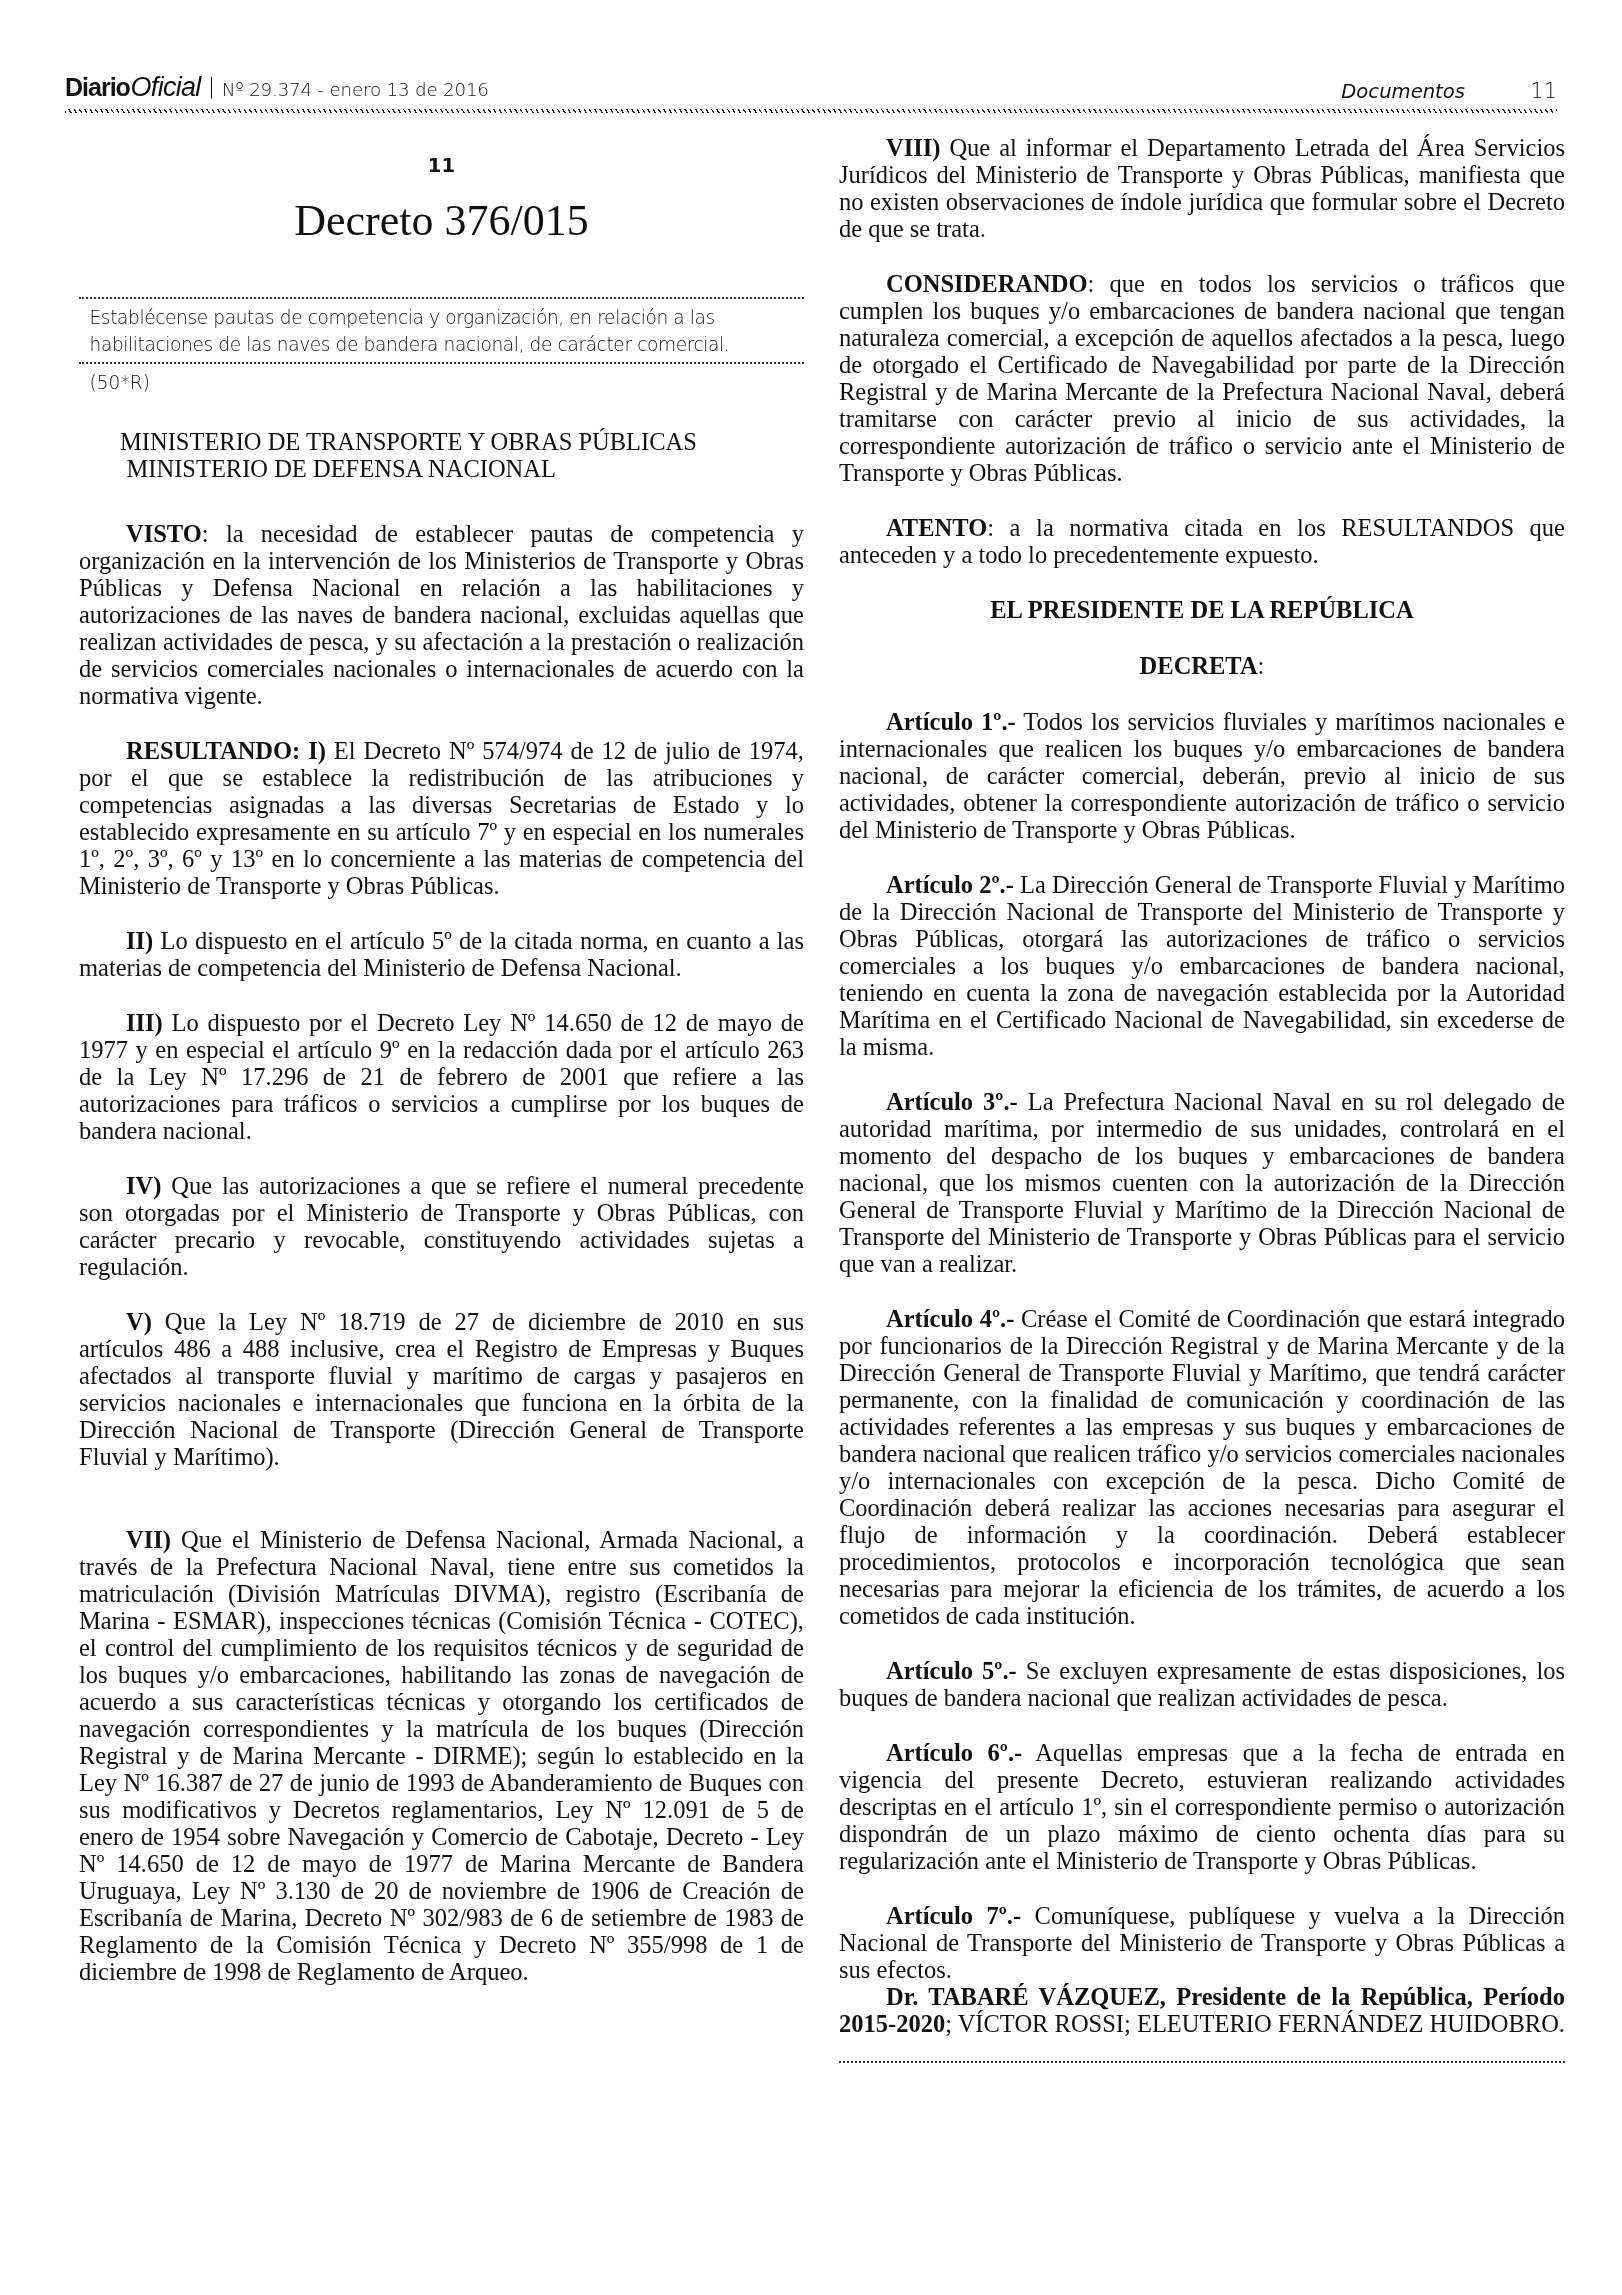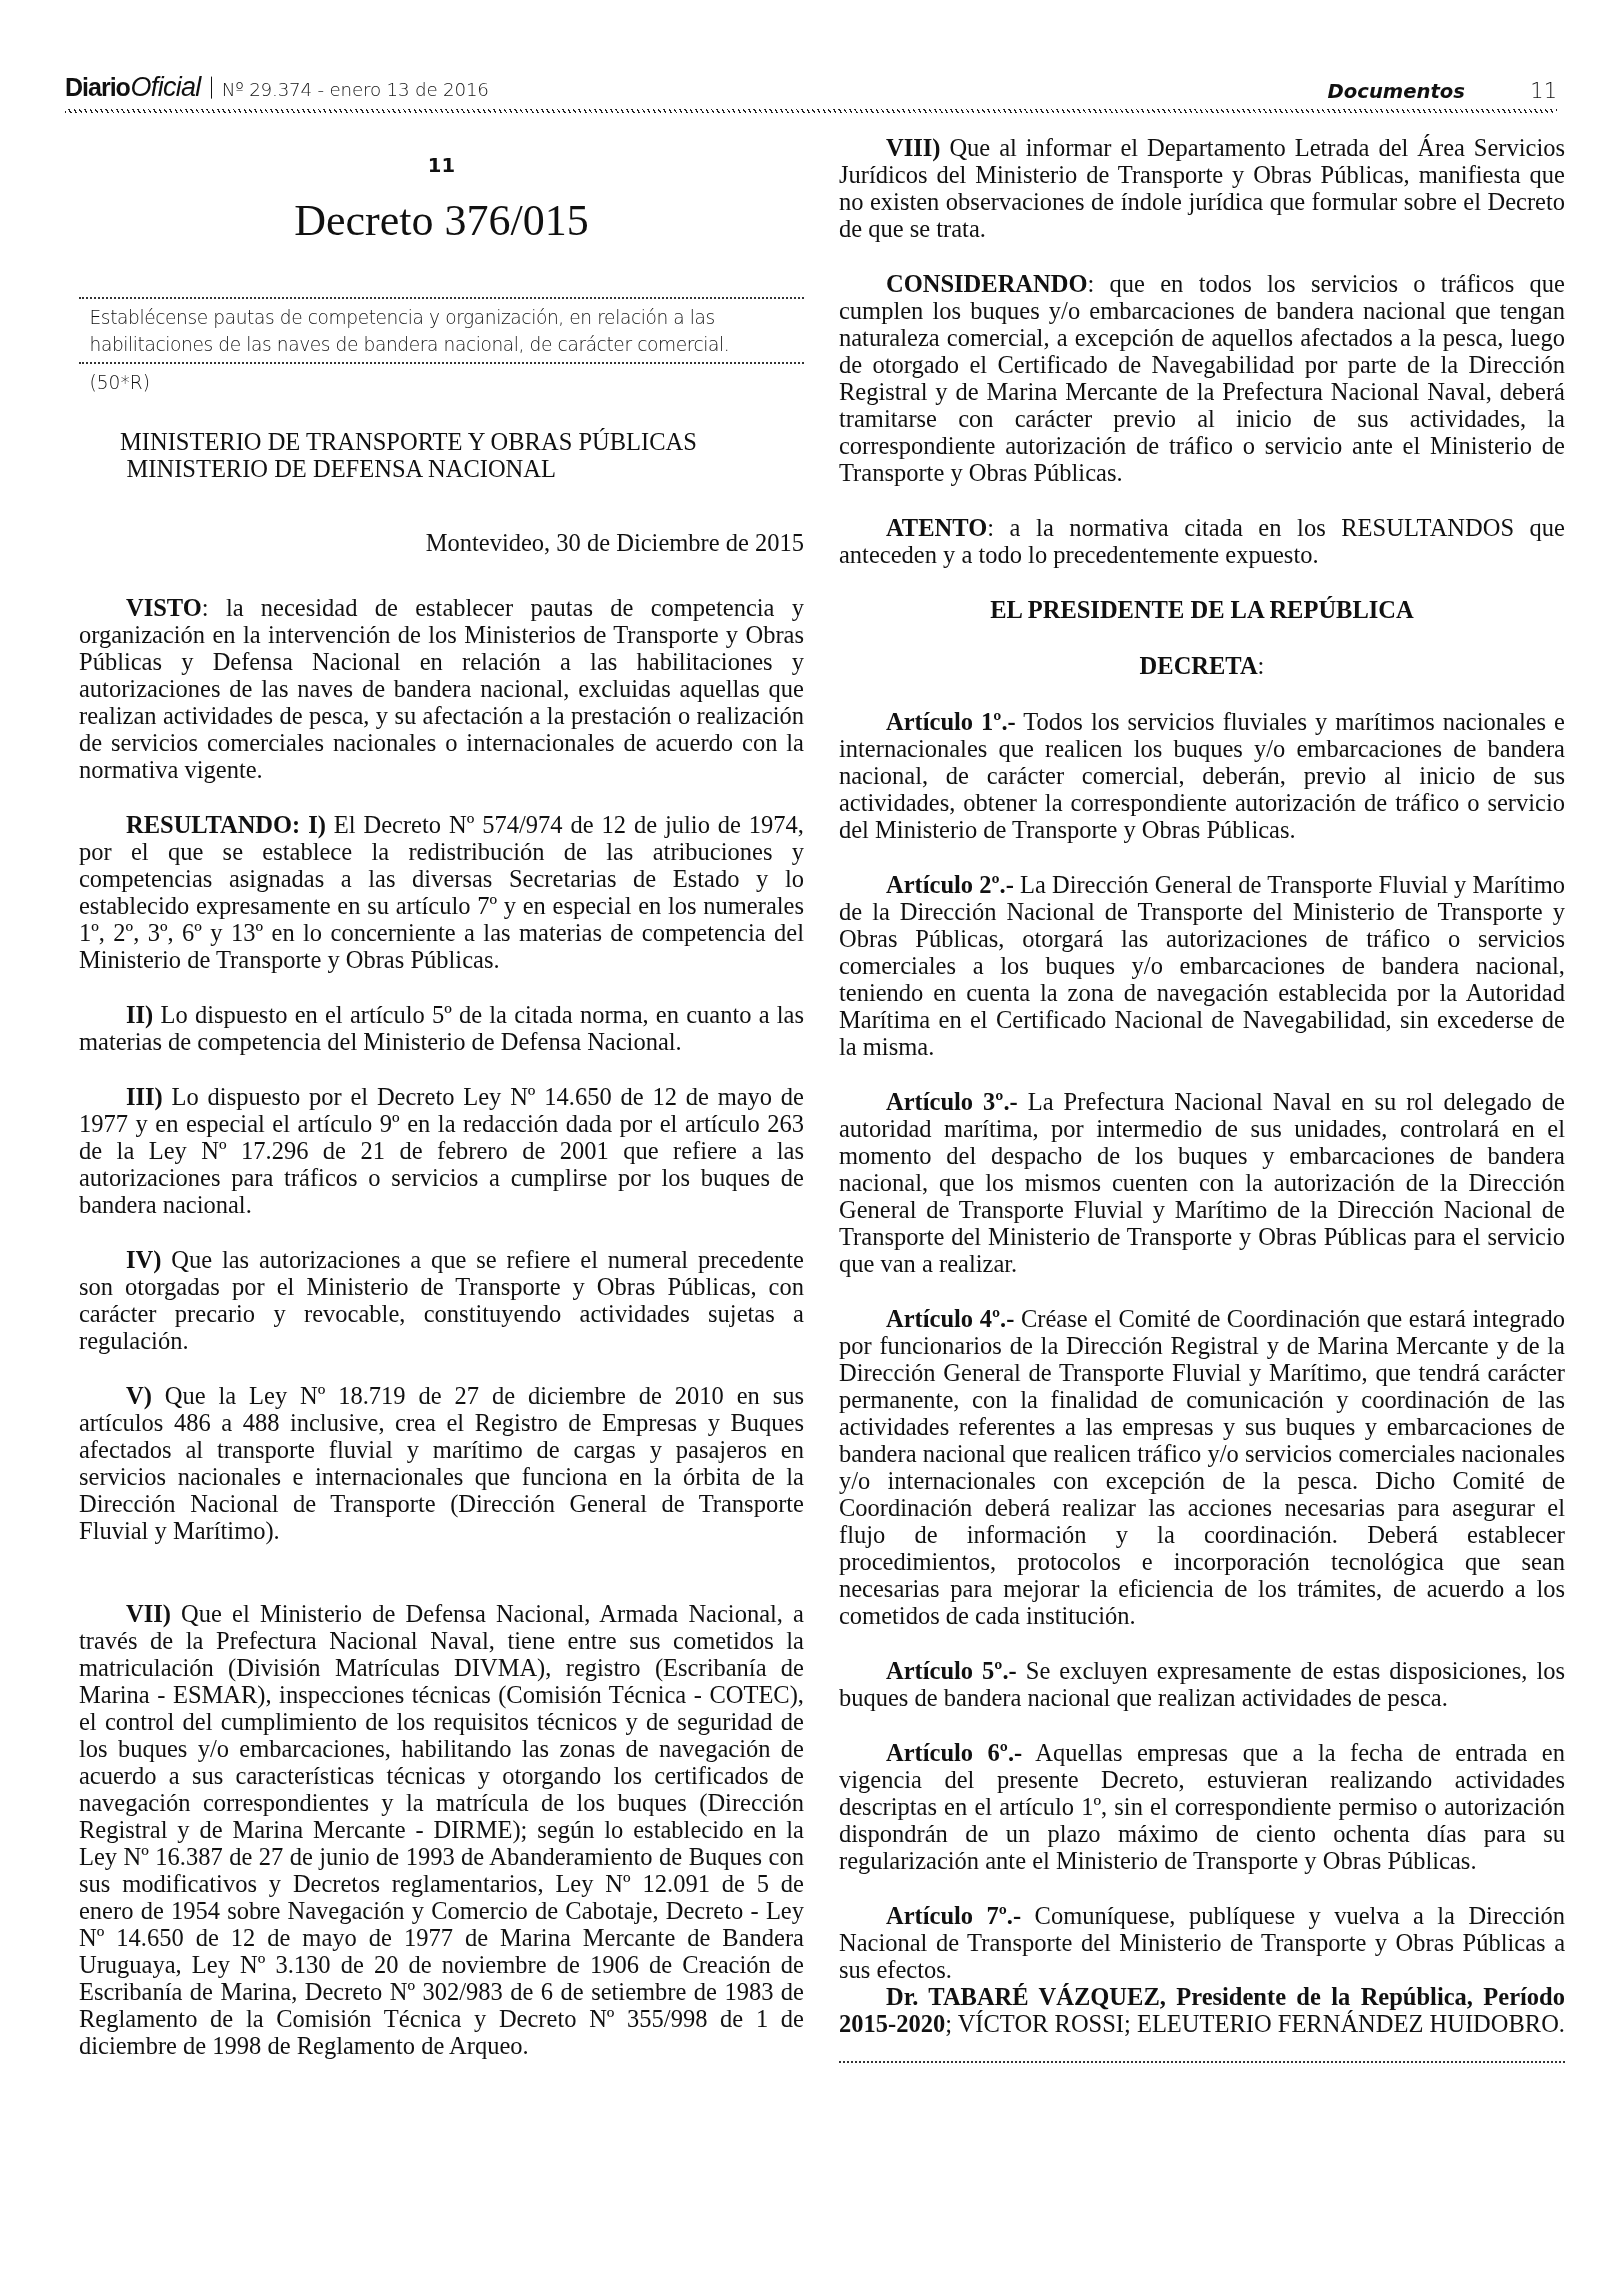--- a/index.html
+++ b/index.html
@@ -5,21 +5,21 @@
     html, body { margin: 0; padding: 0; background: #ffffff; }
     body { width: 1622px; height: 2295px; position: relative; overflow: hidden; color: #111; }
 
     
     .header { position: absolute; left: 65px; right: 65px; top: 71px; height: 35px; }
     .brand { position: absolute; left: 0; bottom: 2.6px; display: flex; align-items: baseline; white-space: nowrap; }
     .brand-diario { font-family: "Liberation Sans", sans-serif; font-weight: 700; font-size: 25px; letter-spacing: -1px; }
     .brand-oficial { font-family: "Liberation Sans", sans-serif; font-style: italic; font-size: 27px; letter-spacing: -0.7px; margin-left: 0.7px; }
     .brand-sep { display: inline-block; width: 1.3px; height: 22px; background: #111; margin: 0 9.2px 0 10.5px; transform: translateY(2.6px); }
     .issue { font-family: "DejaVu Sans", sans-serif; font-size: 18.3px; font-weight: 300; letter-spacing: -0.2px; }
-    .section-name { position: absolute; right: 92px; bottom: 2.6px; font-family: "DejaVu Sans", sans-serif; font-style: italic; font-size: 19.6px; font-weight: 700; }
+    .section-name { position: absolute; right: 92px; bottom: 2.6px; font-family: "DejaVu Sans", sans-serif; font-style: italic; font-size: 19.6px; font-weight: 400; }
     .page-num { position: absolute; right: 0; bottom: 2.6px; font-family: "DejaVu Sans", sans-serif; font-size: 21px; font-weight: 300; }
     .wavy-rule { position: absolute; left: 65px; right: 65px; top: 109px; height: 3.9px;
       background-image: repeating-linear-gradient(60deg, #222 0 1.3px, transparent 1.3px 4.6px); }
 
     
     .col { position: absolute; top: 134px; }
     .col-left { left: 79px; width: 725px; }
     .col-right { left: 839px; width: 726px; }
 
     .p { font-family: "Liberation Serif", serif; font-size: 24.5px; line-height: 27px; text-align: justify; margin: 0; text-indent: 47px; hyphens: none; }
@@ -63,21 +63,20 @@
     <div class="summary">Establécense pautas de competencia y organización, en relación a las habilitaciones de las naves de bandera nacional, de carácter comercial.</div>
     <div class="dotted"></div>
   </div>
   <div class="code">(50*R)</div>
 
   <div class="ministries">
     <div>MINISTERIO DE TRANSPORTE Y OBRAS PÚBLICAS</div>
     <div>MINISTERIO DE DEFENSA NACIONAL</div>
   </div>
 
-  <div class="place-date">Montevideo, 30 de Diciembre de 2015</div>
 
   <div class="gap" style="height:37px"></div>
   <p class="p"><b>VISTO</b><span>: la necesidad de establecer pautas de competencia y organización en la intervención de los Ministerios de Transporte y Obras Públicas y Defensa Nacional en relación a las habilitaciones y autorizaciones de las naves de bandera nacional, excluidas aquellas que realizan actividades de pesca, y su afectación a la prestación o realización de servicios comerciales nacionales o internacionales de acuerdo con la normativa vigente.</span></p>
 
   <div class="gap"></div>
   <p class="p"><b>RESULTANDO: I)</b><span> El Decreto Nº 574/974 de 12 de julio de 1974, por el que se establece la redistribución de las atribuciones y competencias asignadas a las diversas Secretarias de Estado y lo establecido expresamente en su artículo 7º y en especial en los numerales 1º, 2º, 3º, 6º y 13º en lo concerniente a las materias de competencia del Ministerio de Transporte y Obras Públicas.</span></p>
 
   <div class="gap"></div>
   <p class="p"><b>II)</b><span> Lo dispuesto en el artículo 5º de la citada norma, en cuanto a las materias de competencia del Ministerio de Defensa Nacional.</span></p>
 

